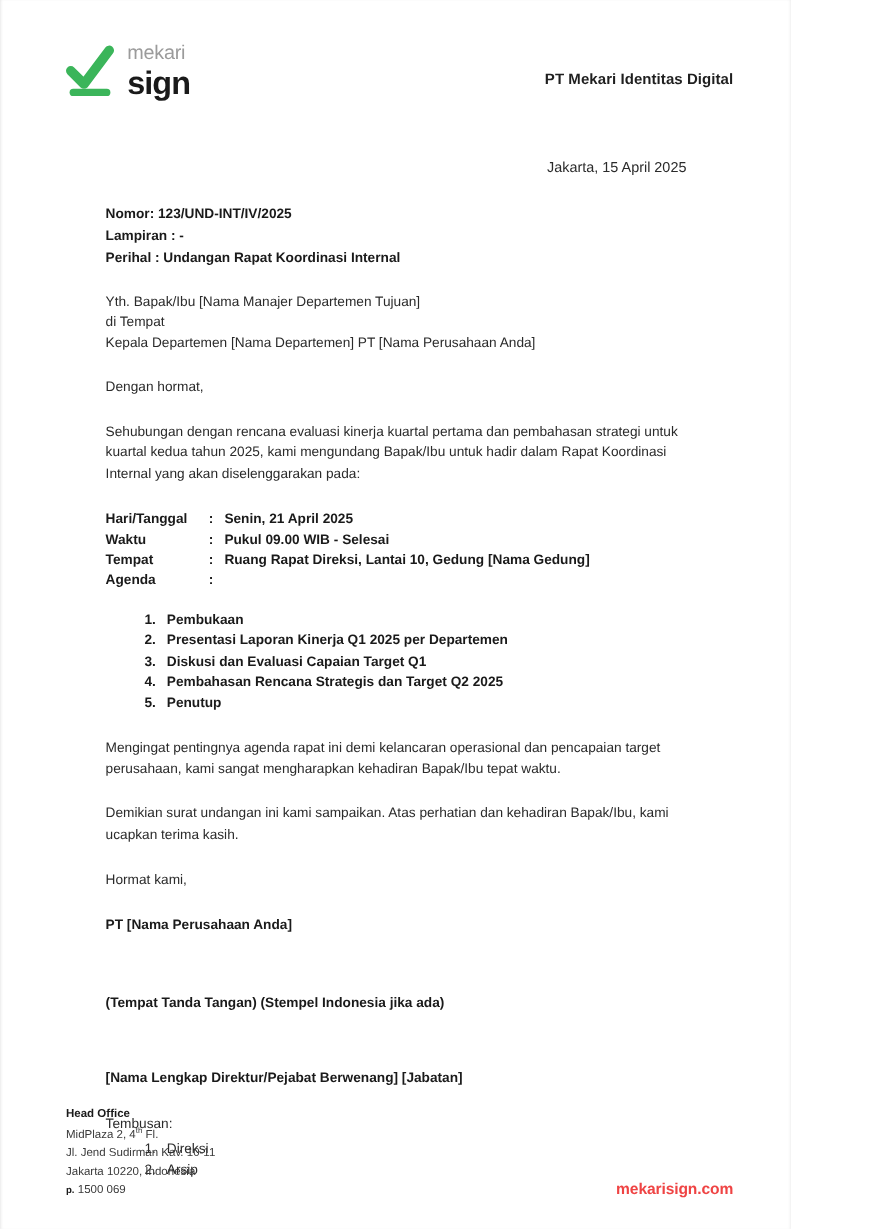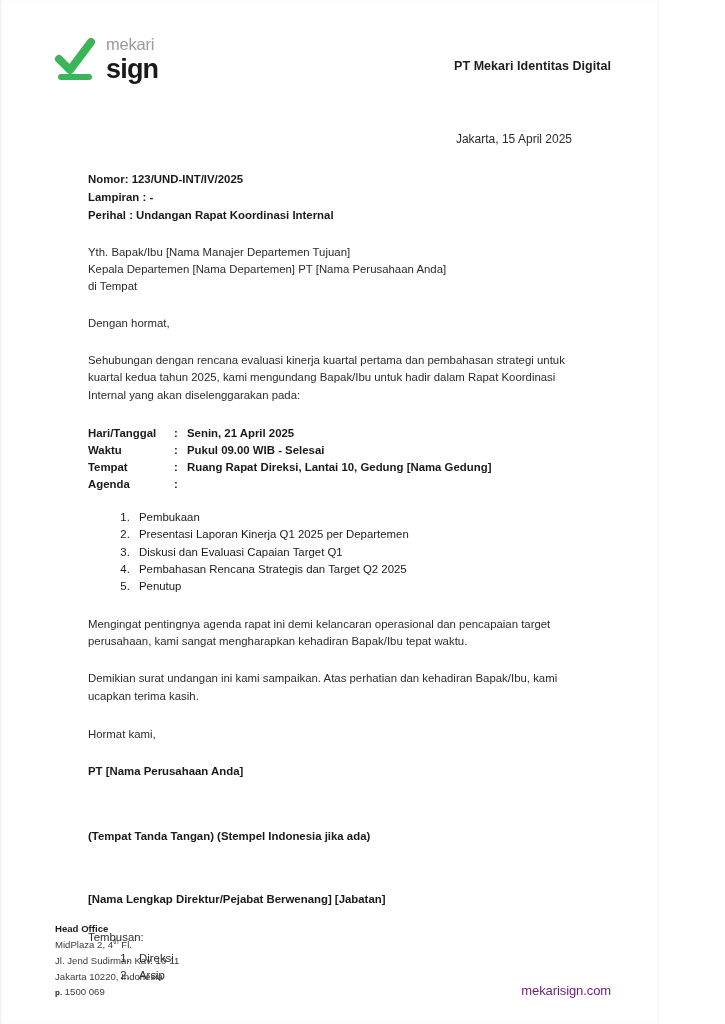--- a/index.html
+++ b/index.html
@@ -121,21 +121,21 @@
     font-size: 11.4px;
     white-space: nowrap;
   }
   .details td.label { width: 86px; }
   .details td.sep { width: 13px; }
 
   
   ol.agenda {
     margin: 16px 0 20px 0;
     padding-left: 45px;
-    font-weight: 400;
+    font-weight: 700;
     color: #1a1a1a;
     line-height: 1.52;
   }
   ol.agenda li { padding-left: 6px; }
 
   .para { margin-bottom: 19px; line-height: 1.55; }
   .para.tight { margin-bottom: 21px; }
 
   .closing { margin-bottom: 19px; }
   .company-bold {
@@ -188,22 +188,22 @@
     vertical-align: super;
     line-height: 0;
   }
   .office .phone-label {
     font-weight: 700;
     font-size: 8px;
     color: #1a1a1a;
   }
   .site-url {
     font-size: 13px;
-    font-weight: 400;
-    color: #701a75;
+    font-weight: 700;
+    color: #ef4444;
     letter-spacing: -0.1px;
     padding-bottom: 2px;
     text-align: center;
   }
 </style>
 </head>
 <body>
 
 <div class="page">
 
@@ -228,22 +228,22 @@
     <div class="date-line">Jakarta, 15 April 2025</div>
 
     <div class="ref-block">
       <div>Nomor: 123/UND-INT/IV/2025</div>
       <div>Lampiran : -</div>
       <div>Perihal : Undangan Rapat Koordinasi Internal</div>
     </div>
 
     <div class="recipient">
       <div>Yth. Bapak/Ibu [Nama Manajer Departemen Tujuan]</div>
+      <div>di Tempat</div>
       <div>Kepala Departemen [Nama Departemen] PT [Nama Perusahaan Anda]</div>
-      <div>di Tempat</div>
     </div>
 
     <div class="salutation">Dengan hormat,</div>
 
     <div class="intro-para">Sehubungan dengan rencana evaluasi kinerja kuartal pertama dan pembahasan strategi untuk kuartal kedua tahun 2025, kami mengundang Bapak/Ibu untuk hadir dalam Rapat Koordinasi Internal yang akan diselenggarakan pada:</div>
 
     <table class="details">
       <tbody>
         <tr>
           <td class="label">Hari/Tanggal</td>

